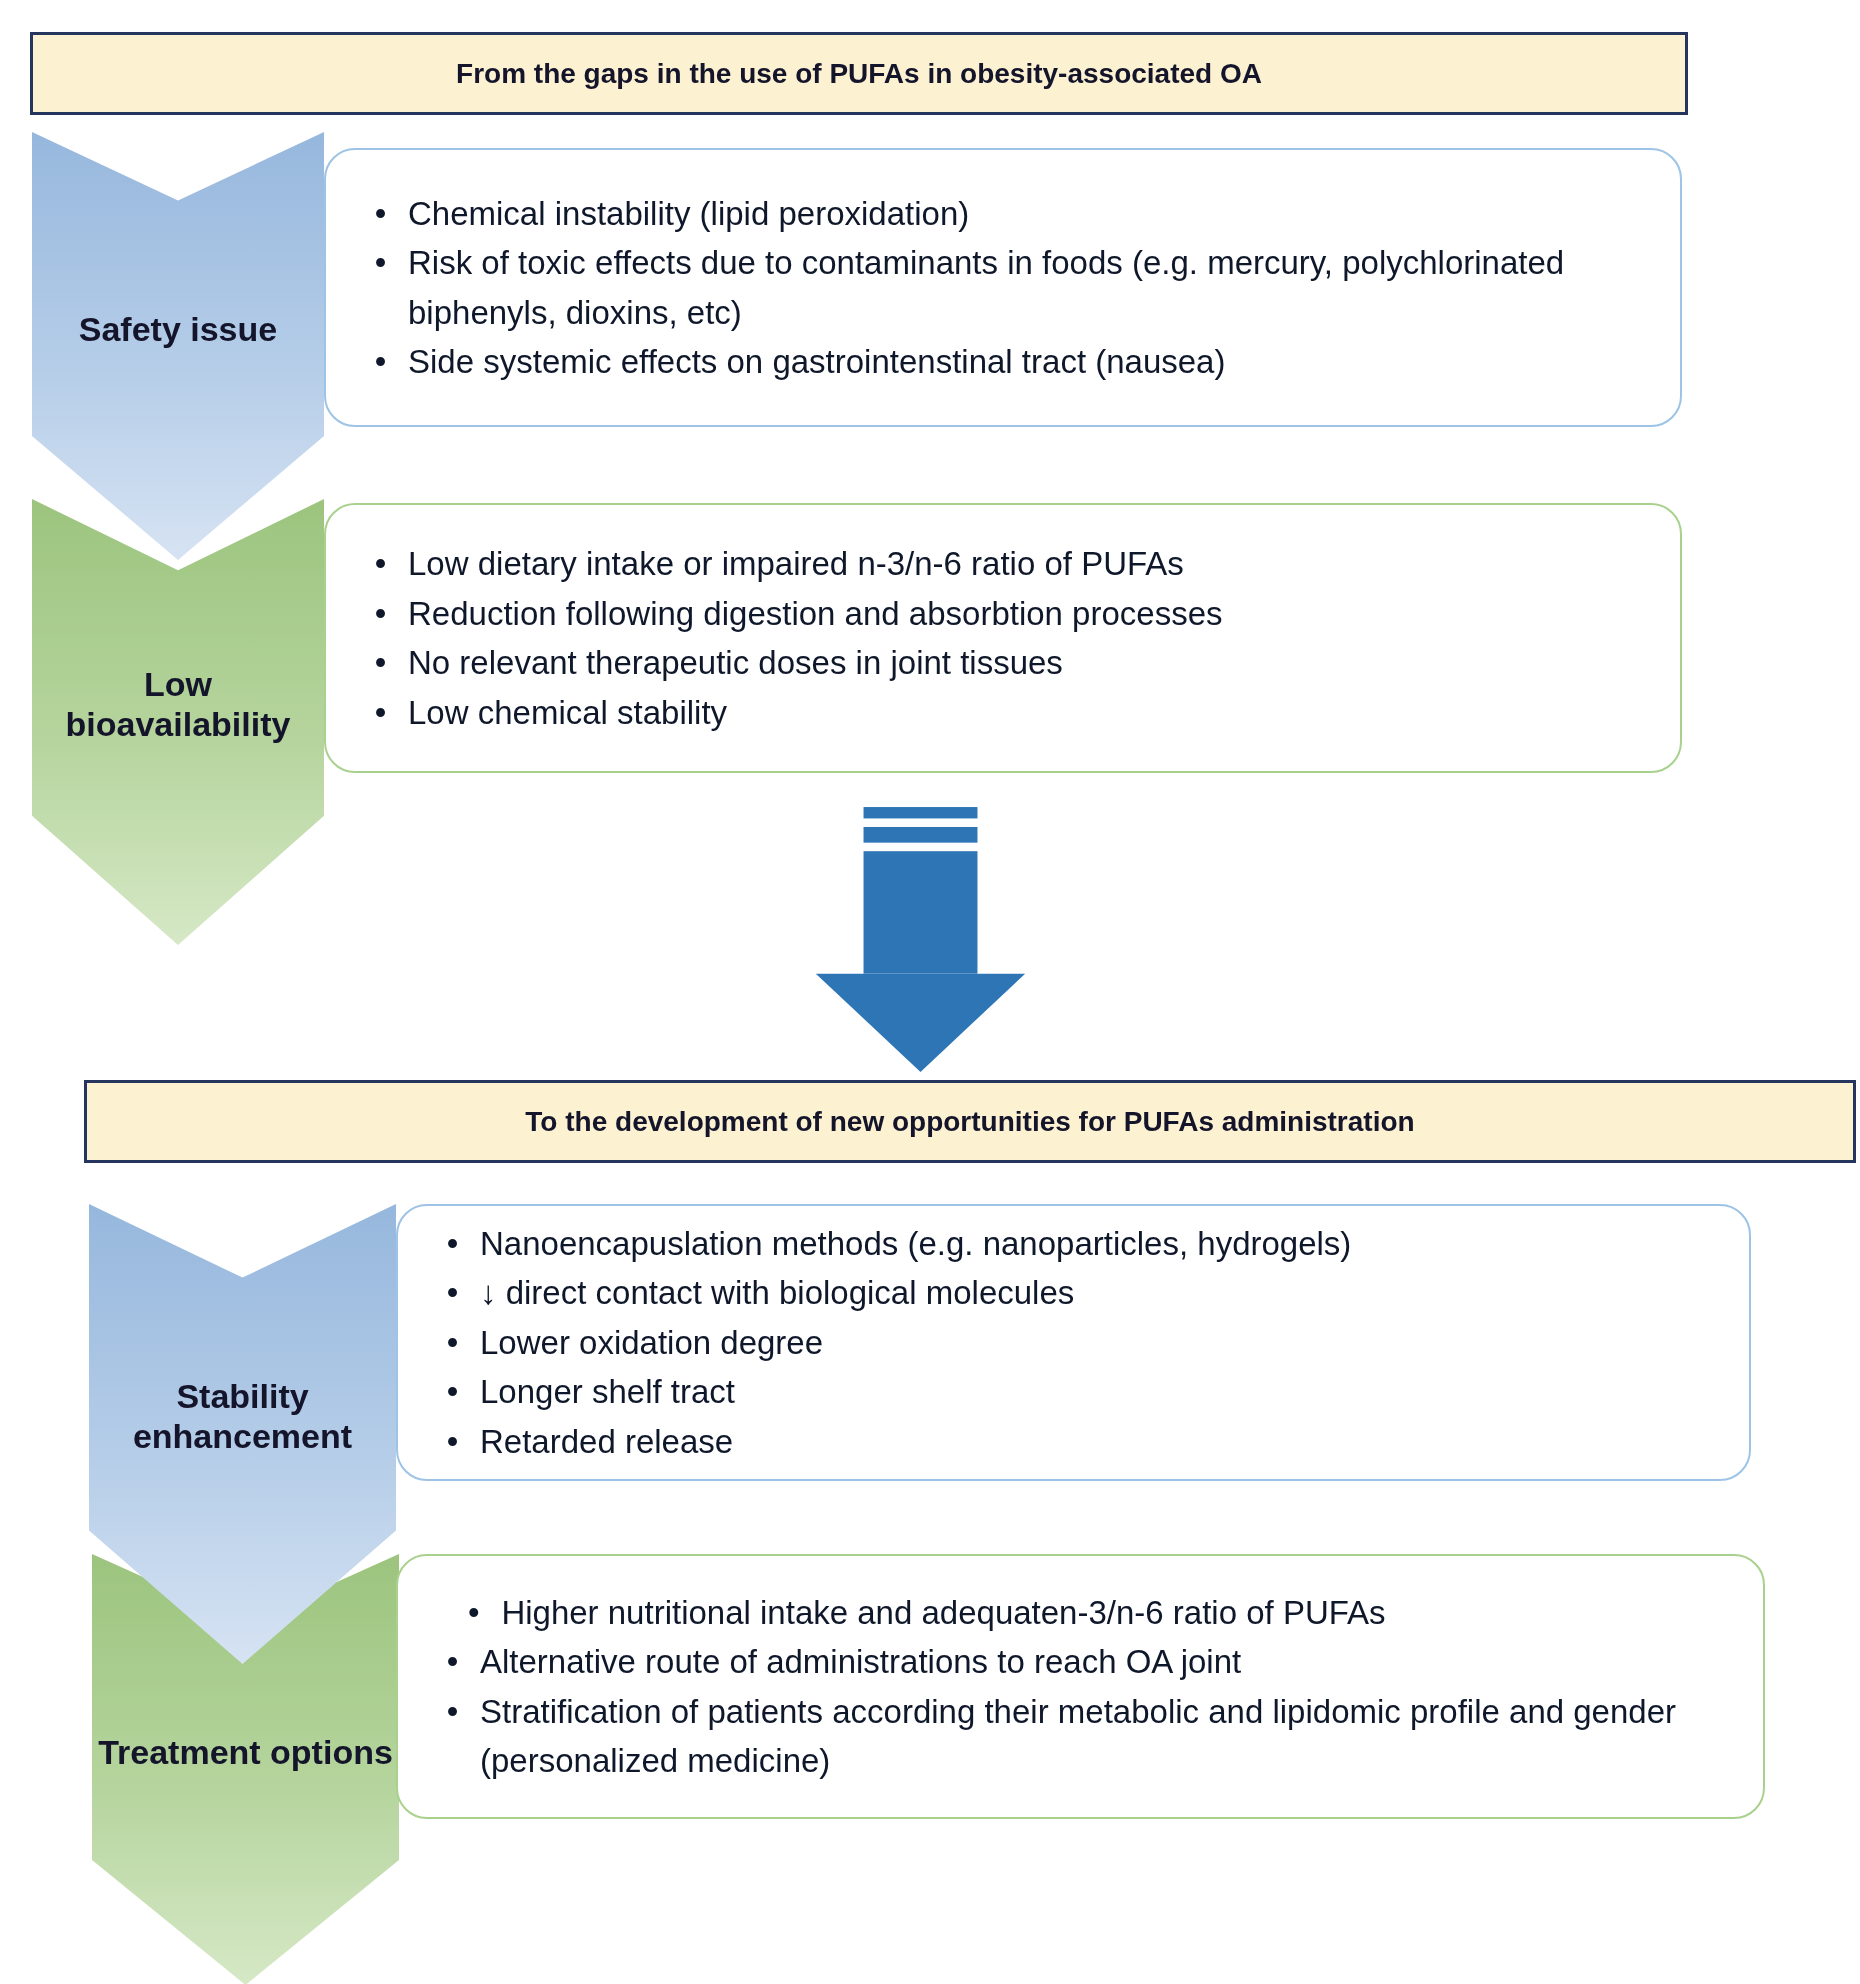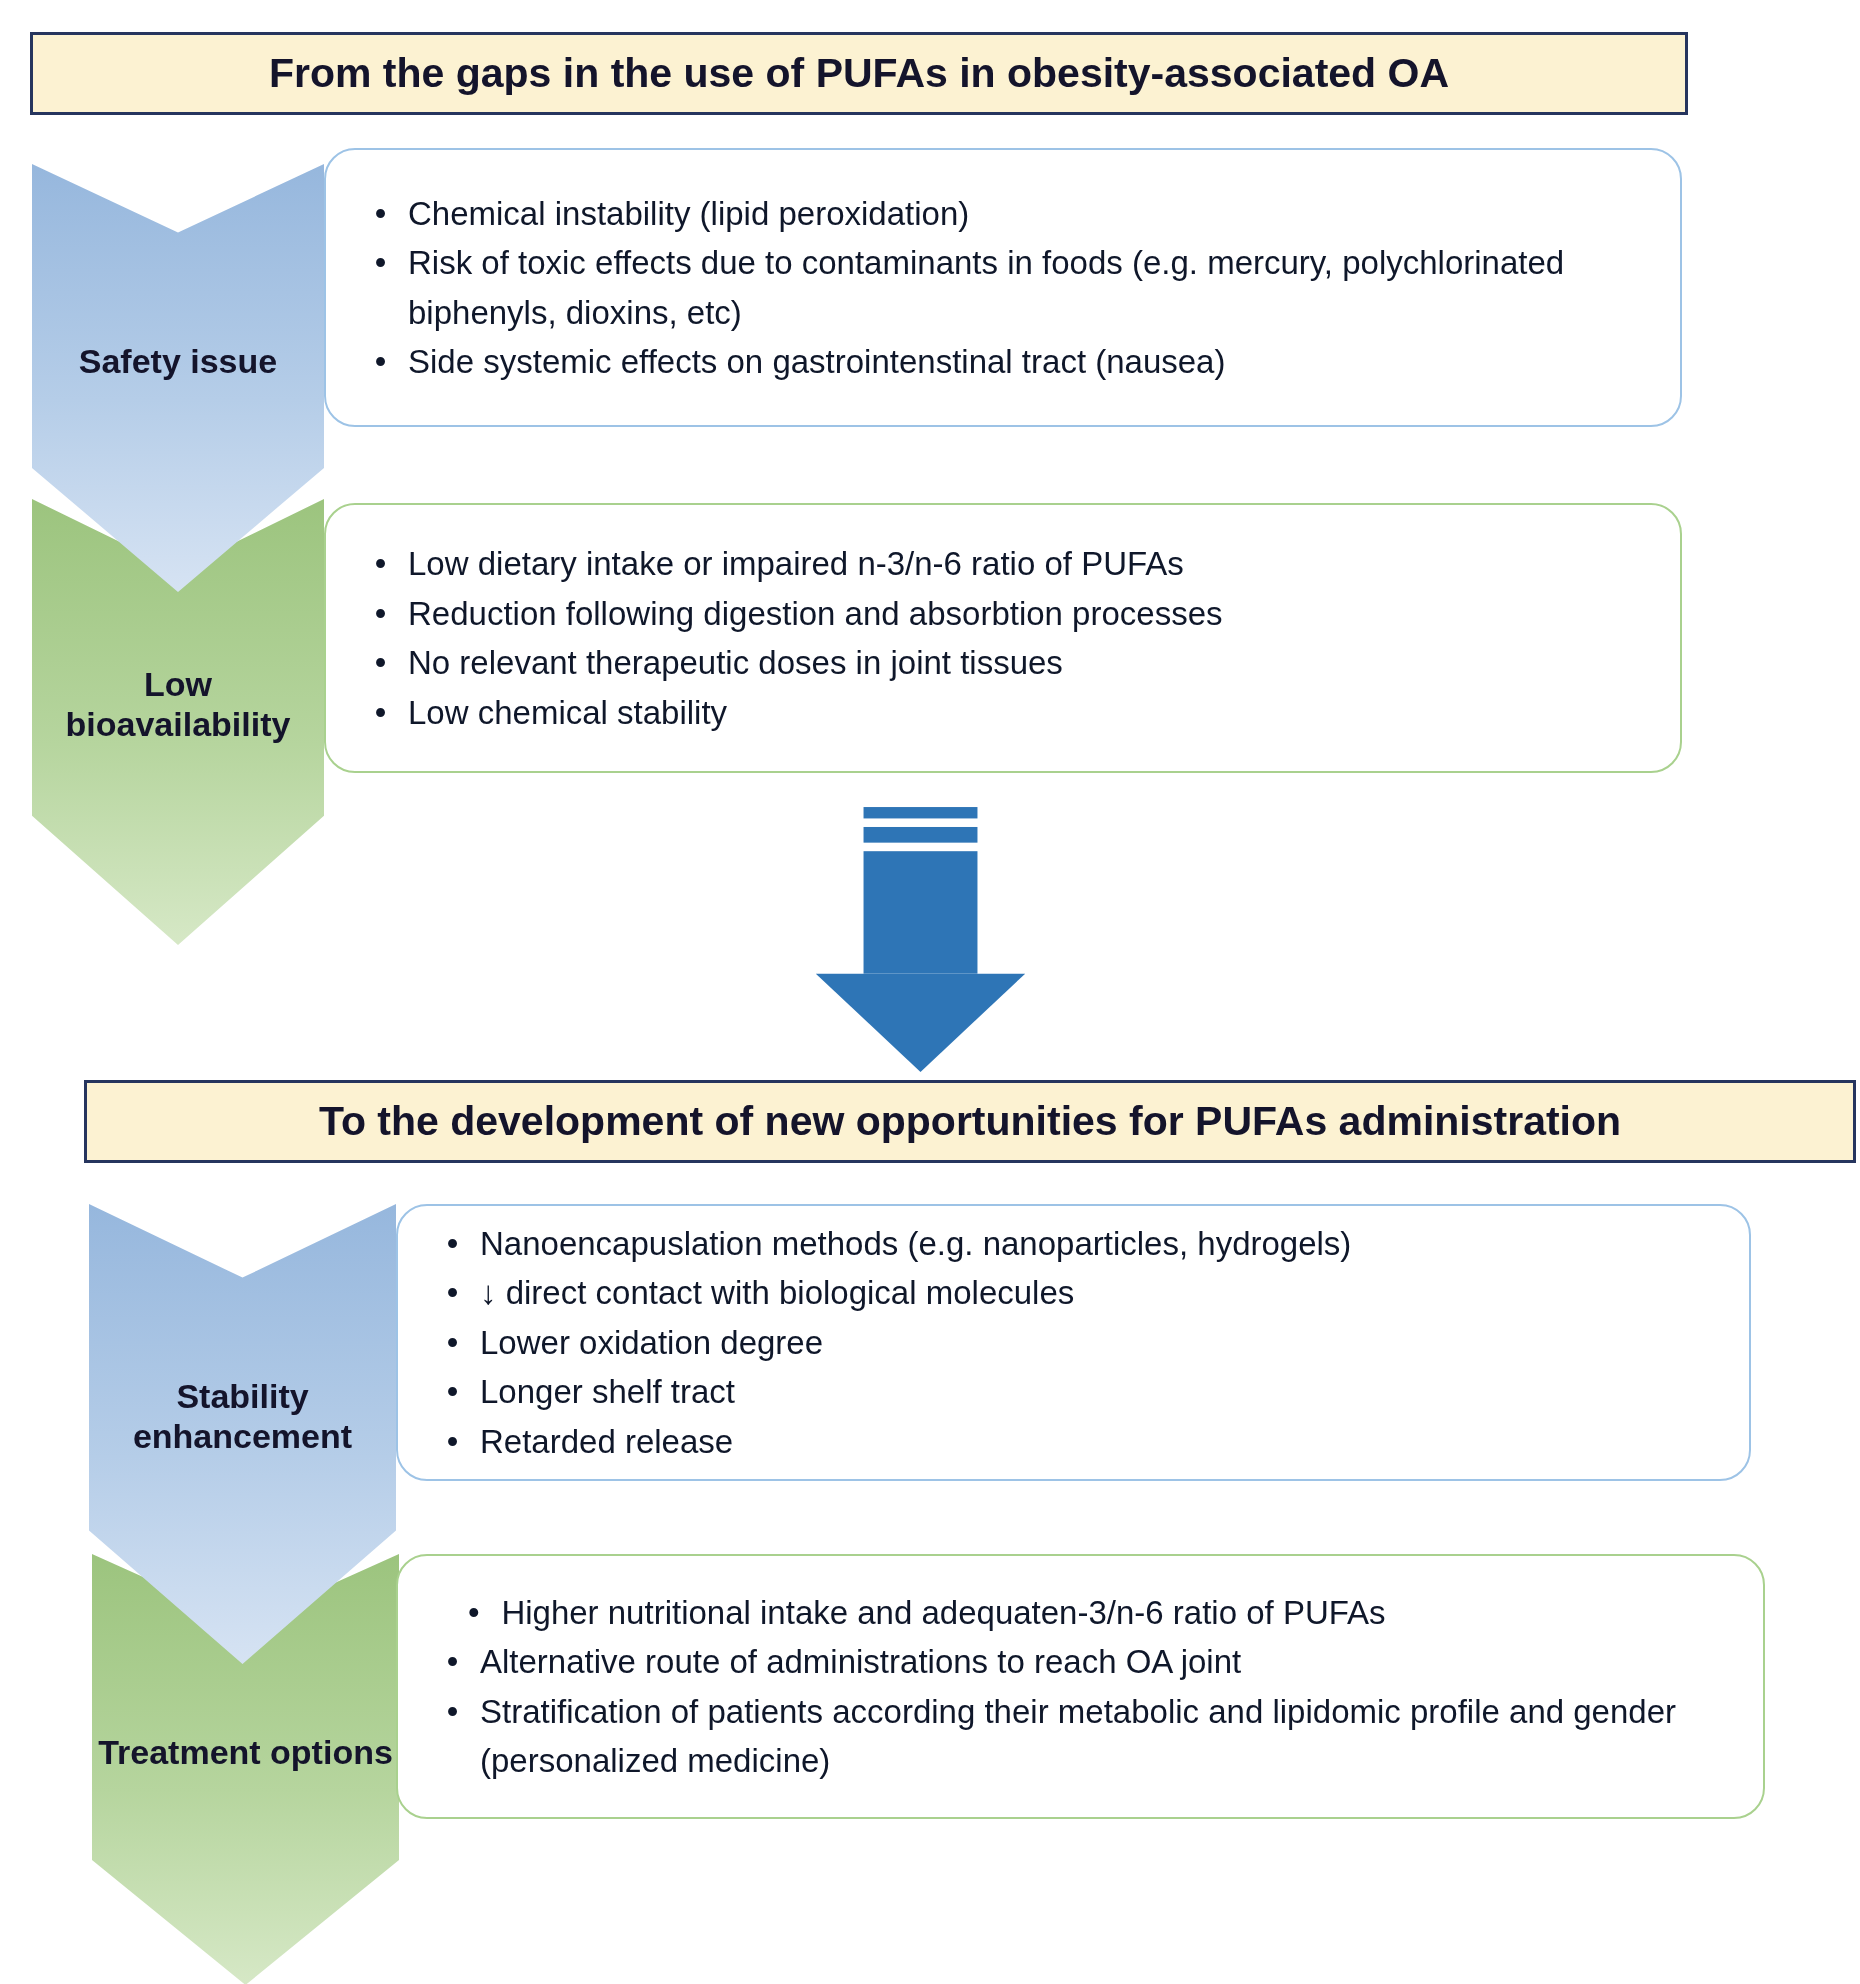--- a/index.html
+++ b/index.html
@@ -16,21 +16,21 @@
     overflow: hidden;
   }
   .banner {
     position: absolute;
     background: #fcf2d2;
     border: 3.6px solid #26355e;
     display: flex;
     align-items: center;
     justify-content: center;
     font-weight: bold;
-    font-size: 41px;
+    font-size: 28px;
     color: #14142b;
     box-sizing: border-box;
     text-align: center;
   }
   .chevron {
     position: absolute;
     clip-path: polygon(0 0, 50% 16%, 100% 0, 100% 71%, 50% 100%, 0 71%);
   }
   .chevron.blue {
     background: linear-gradient(180deg, #96b7dd 0%, #b5cde8 55%, #d6e3f3 100%);
@@ -95,21 +95,21 @@
 </style>
 </head>
 <body>
 
 <div id="figure">
 
   <div class="banner" style="left:30px; top:32px; width:1658px; height:83px;">
     <span>From the gaps in the use of PUFAs in obesity-associated OA</span>
   </div>
 
-  <div class="chevron blue" style="left:32px; top:164px; width:292px; height:428px;">
+  <div class="chevron blue" style="left:32px; top:132px; width:292px; height:428px;">
     <span class="label">Safety issue</span>
   </div>
 
   <div class="info-box blue" style="left:324px; top:148px; width:1358px; height:279px; padding:28.5px 43px 28.5px 43px;">
     <ul>
       <li>Chemical instability (lipid peroxidation)</li>
       <li>Risk of toxic effects due to contaminants in foods (e.g. mercury, polychlorinated biphenyls, dioxins, etc)</li>
       <li>Side systemic effects on gastrointenstinal tract (nausea)</li>
     </ul>
   </div>

